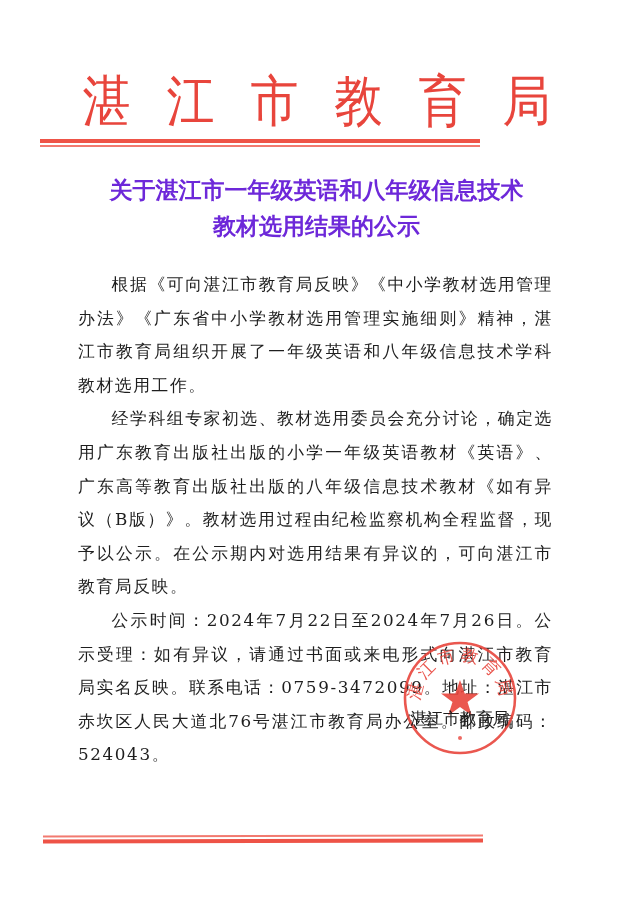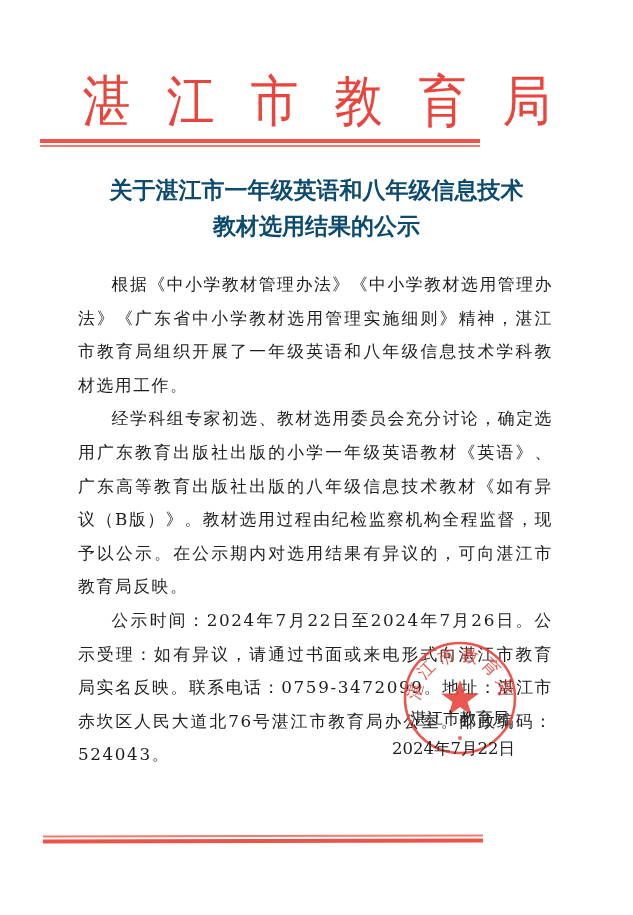--- a/index.html
+++ b/index.html
@@ -3,21 +3,21 @@
 <meta charset="utf-8">
 <style>
   html, body { margin: 0; padding: 0; background: #ffffff; }
   body { width: 633px; height: 915px; position: relative; overflow: hidden; font-family: "DejaVu Serif", "Liberation Serif", serif; color: #1a1a1a; }
   .masthead { position: absolute; left: 0; top: 70px; width: 633px; text-align: center; }
   .masthead-text { display: inline-block; font-family: "DejaVu Serif", serif; font-size: 48px; color: #e8453c; letter-spacing: 36px; padding-left: 36px; font-weight: normal; transform: scaleY(1.15); }
   .rule-top { position: absolute; left: 40px; top: 139px; width: 440px; }
   .rule-top .thick { height: 4px; background: #ee5347; }
   .rule-top .gap { height: 2px; }
   .rule-top .thin { height: 1.5px; background: #f27a70; }
-  .title { position: absolute; left: 0; top: 172px; width: 633px; text-align: center; font-size: 23px; font-weight: bold; line-height: 36px; color: #0c4a6e; }
+  .title { position: absolute; left: 0; top: 172px; width: 633px; text-align: center; font-size: 23px; font-weight: bold; line-height: 36px; color: #6d28d9; }
   .body { position: absolute; left: 78px; top: 268px; width: 475px; font-size: 16.8px; line-height: 33.6px; letter-spacing: 1.6px; color: #1e1e1e; text-align: justify; }
   .para { margin: 0; text-indent: 2em; }
   .sign { position: absolute; left: 392px; top: 704px; font-size: 16.5px; line-height: 30px; color: #1e1e1e; }
   .sign .org { padding-left: 18px; }
   .seal { position: absolute; left: 402px; top: 640px; width: 116px; height: 116px; }
   .rule-bottom { position: absolute; left: 43px; top: 835px; width: 440px; transform: rotate(-0.15deg); }
   .rule-bottom .thin { height: 1.5px; background: #f27a70; }
   .rule-bottom .gap { height: 2px; }
   .rule-bottom .thick { height: 4px; background: #ee5347; }
 </style>
@@ -33,39 +33,38 @@
   <div class="gap"></div>
   <div class="thin"></div>
 </div>
 
 <div class="title">
   <div>关于湛江市一年级英语和八年级信息技术</div>
   <div>教材选用结果的公示</div>
 </div>
 
 <div class="body">
-  <p class="para">根据《中小学教材管理办法》《中小学教材选用管理办法》《广东省中小学教材选用管理实施细则》精神，湛江市教育局组织开展了一年级英语和八年级信息技术学科教材选用工作。</p>
+  <p class="para">根据《可向湛江市教育局反映》《中小学教材选用管理办法》《广东省中小学教材选用管理实施细则》精神，湛江市教育局组织开展了一年级英语和八年级信息技术学科教材选用工作。</p>
   <p class="para">经学科组专家初选、教材选用委员会充分讨论，确定选用广东教育出版社出版的小学一年级英语教材《英语》、广东高等教育出版社出版的八年级信息技术教材《如有异议（B版）》。教材选用过程由纪检监察机构全程监督，现予以公示。在公示期内对选用结果有异议的，可向湛江市教育局反映。</p>
   <p class="para">公示时间：2024年7月22日至2024年7月26日。公示受理：如有异议，请通过书面或来电形式向湛江市教育局实名反映。联系电话：0759-3472099。地址：湛江市赤坎区人民大道北76号湛江市教育局办公室。邮政编码：524043。</p>
 </div>
 
 <svg class="seal" viewBox="0 0 116 116">
   <defs>
     <path id="sealArc" d="M 22 78 A 40 40 0 1 1 94 78"></path>
   </defs>
   <circle cx="58" cy="58" r="55" fill="none" stroke="#e8453c" stroke-width="2.6" opacity="0.9"></circle>
   <text font-size="17" fill="#e8453c" opacity="0.9" font-family="DejaVu Serif, serif" letter-spacing="4">
     <textPath href="#sealArc" startOffset="50%" text-anchor="middle">湛江市教育局</textPath>
   </text>
   <polygon fill="#e8453c" opacity="0.9" points="58,40 62.7,53.5 77,53.5 65.5,62 69.8,75.5 58,67 46.2,75.5 50.5,62 39,53.5 53.3,53.5"></polygon>
   <circle cx="58" cy="98" r="2" fill="#e8453c" opacity="0.8"></circle>
 </svg>
 
 <div class="sign">
   <div class="org">湛江市教育局</div>
-  <div>2024年7月22日</div>
 </div>
 
 <div class="rule-bottom">
   <div class="thin"></div>
   <div class="gap"></div>
   <div class="thick"></div>
 </div>
 
 </body></html>

